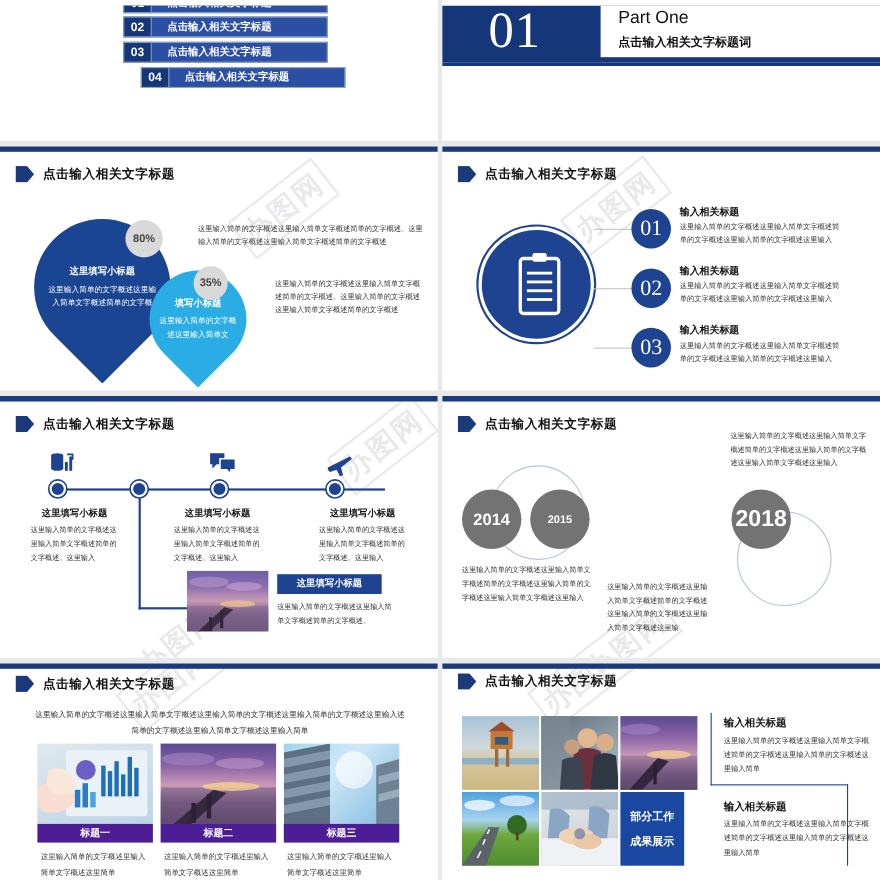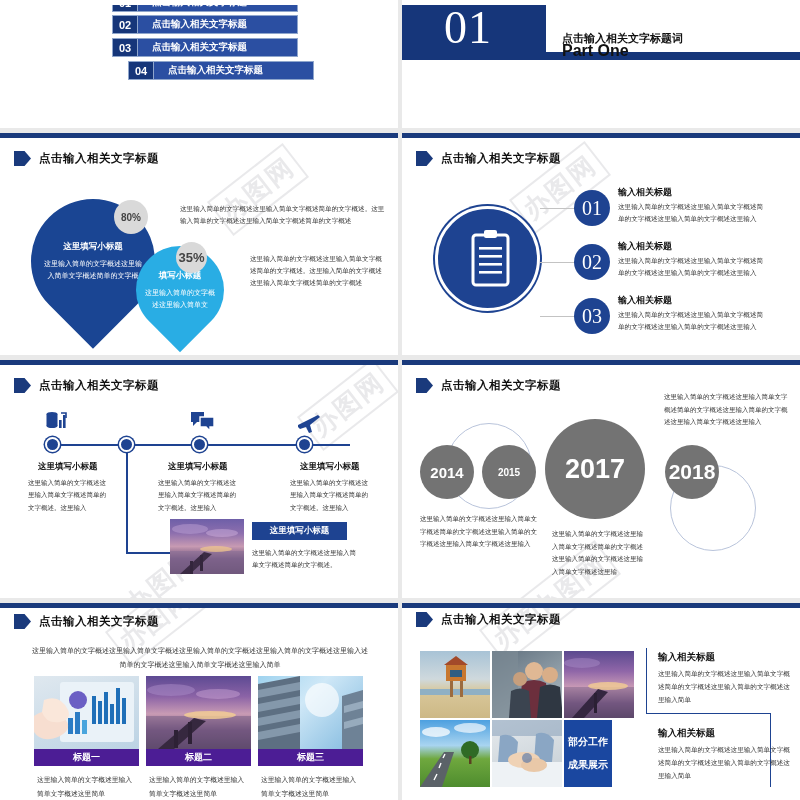--- a/index.html
+++ b/index.html
@@ -71,21 +71,21 @@
 
   
   #p2 { left: 402px; top: 0; width: 398px; height: 128px; }
   .po-band { position: absolute; left: 0; top: 0; width: 398px; height: 52px; background: #16367a; }
   .po-white { position: absolute; left: 144px; top: 0; width: 254px; height: 47px; background:#fff; }
   .po-num {
     position: absolute; left: 42px; top: -4px;
     font-size: 46px; color: #fff; font-weight: normal;
     font-family: "Liberation Serif", serif; letter-spacing: 1px;
   }
-  .po-title { position: absolute; left: 160px; top: 3px; font-size: 16px; font-weight: bold; color: #111; margin-top: 34px; }
+  .po-title { position: absolute; left: 160px; top: 3px; font-size: 16px; font-weight: normal; color: #111; }
   .po-sub { position: absolute; left: 160px; top: 26px; font-size: 11px; font-weight: bold; color: #111; }
   .po-underline { position: absolute; left: 0; top: 52px; width: 398px; height: 3px; background: #16367a; }
 
   
   #p3 { left: 0; top: 133px; width: 398px; height: 222px; }
   .drop {
     position: absolute;
     border-radius: 50% 50% 50% 0;
     transform: rotate(-45deg);
   }
@@ -220,21 +220,21 @@
       </div>
     </div>
     <div class="pct" style="left:114px; top:62px; width:34px; height:34px; font-size:10px;">80%</div>
 
     <div class="drop" style="left:136px; top:108px; width:88px; height:88px; background:#29ade4;">
       <div class="drop-inner">
         <div class="drop-h">填写小标题</div>
         <div class="drop-p">这里输入简单的文字概述这里输入简单文</div>
       </div>
     </div>
-    <div class="pct" style="left:176px; top:104px; width:31px; height:31px; font-size:13px;">35%</div>
+    <div class="pct" style="left:176px; top:104px; width:31px; height:31px; font-size:10px;">35%</div>
 
     <div class="side-txt" style="left:180px; top:65px; width:205px;">这里输入简单的文字概述这里输入简单文字概述简单的文字概述。这里输入简单的文字概述这里输入简单文字概述简单的文字概述</div>
     <div class="side-txt" style="left:250px; top:115px; width:135px;">这里输入简单的文字概述这里输入简单文字概述简单的文字概述。这里输入简单的文字概述这里输入简单文字概述简单的文字概述</div>
   </div>
 </div>
 
 <div class="panel" id="p4">
   <div class="panel-topbar"></div>
   <div class="panel-body">
     <div class="wm box" style="left:110px; top:28px;">办图网</div>
@@ -343,21 +343,20 @@
     <div class="ptitle" style="left:14px; top:13px;">
       <div class="arrow"></div>
       <div class="ptitle-text">点击输入相关文字标题</div>
     </div>
 
     <div class="yarc" style="left:44px; top:58px; width:86px; height:86px;"></div>
     <div class="yarc" style="left:268px; top:100px; width:86px; height:86px;"></div>
 
     <div class="ycircle" style="left:18px; top:80px; width:54px; height:54px; font-size:15px;">2014</div>
     <div class="ycircle" style="left:80px; top:80px; width:54px; height:54px; font-size:10px;">2015</div>
-    <div class="ycircle" style="left:143px; top:54px; width:100px; height:100px; font-size:27px;">2017</div>
     <div class="ycircle" style="left:263px; top:80px; width:54px; height:54px; font-size:21px;">2018</div>
 
     <div class="ytxt" style="left:18px; top:148px; width:118px;">这里输入简单的文字概述这里输入简单文字概述简单的文字概述这里输入简单的文字概述这里输入简单文字概述这里输入</div>
     <div class="ytxt" style="left:150px; top:163px; width:95px;">这里输入简单的文字概述这里输入简单文字概述简单的文字概述这里输入简单的文字概述这里输入简单文字概述这里输</div>
     <div class="ytxt" style="left:262px; top:26px; width:125px;">这里输入简单的文字概述这里输入简单文字概述简单的文字概述这里输入简单的文字概述这里输入简单文字概述这里输入</div>
   </div>
 </div>
 
 <div class="panel" id="p7">
   <div class="panel-topbar"></div>
@@ -481,21 +480,21 @@
       <svg width="70" height="67" viewBox="0 0 70 67">
         <rect x="0" y="42" width="70" height="25" fill="#eef2f5"></rect>
         <rect x="0" y="0" width="70" height="16" fill="#7f99b5" opacity=".5"></rect>
         <path d="M8 16 q10 -4 18 6 l-2 20 h-18 z" fill="#8aa6c4"></path>
         <path d="M44 14 q10 -4 18 6 l-2 22 h-18 z" fill="#8aa6c4"></path>
         <ellipse cx="32" cy="40" rx="16" ry="8" fill="#efd2b5"></ellipse>
         <ellipse cx="42" cy="45" rx="13" ry="7" fill="#e9c8a8"></ellipse>
         <circle cx="35" cy="38" r="5" fill="#2b5ea8" opacity=".5"></circle>
       </svg>
     </div>
-    <div class="bluetile" style="left:162px; top:112px; width:48px; height:67px;">
+    <div class="bluetile" style="left:162px; top:112px; width:58px; height:67px;">
       <span>部分工作</span>
       <span>成果展示</span>
     </div>
 
     <div class="bracket" style="left:244px; top:40px; width:5px; height:66px; border-right:none; border-top:none; border-bottom:none;"></div>
     <div class="bracket" style="left:244px; top:105px; width:125px; height:5px; border-left:none; border-right:none; border-bottom:none;"></div>
     <div class="bracket" style="left:364px; top:105px; width:5px; height:74px; border-left:none; border-top:none; border-bottom:none;"></div>
 
     <div class="rt-h" style="left:256px; top:43px;">输入相关标题</div>
     <div class="rt-p" style="left:256px; top:60px;">这里输入简单的文字概述这里输入简单文字概述简单的文字概述这里输入简单的文字概述这里输入简单</div>

